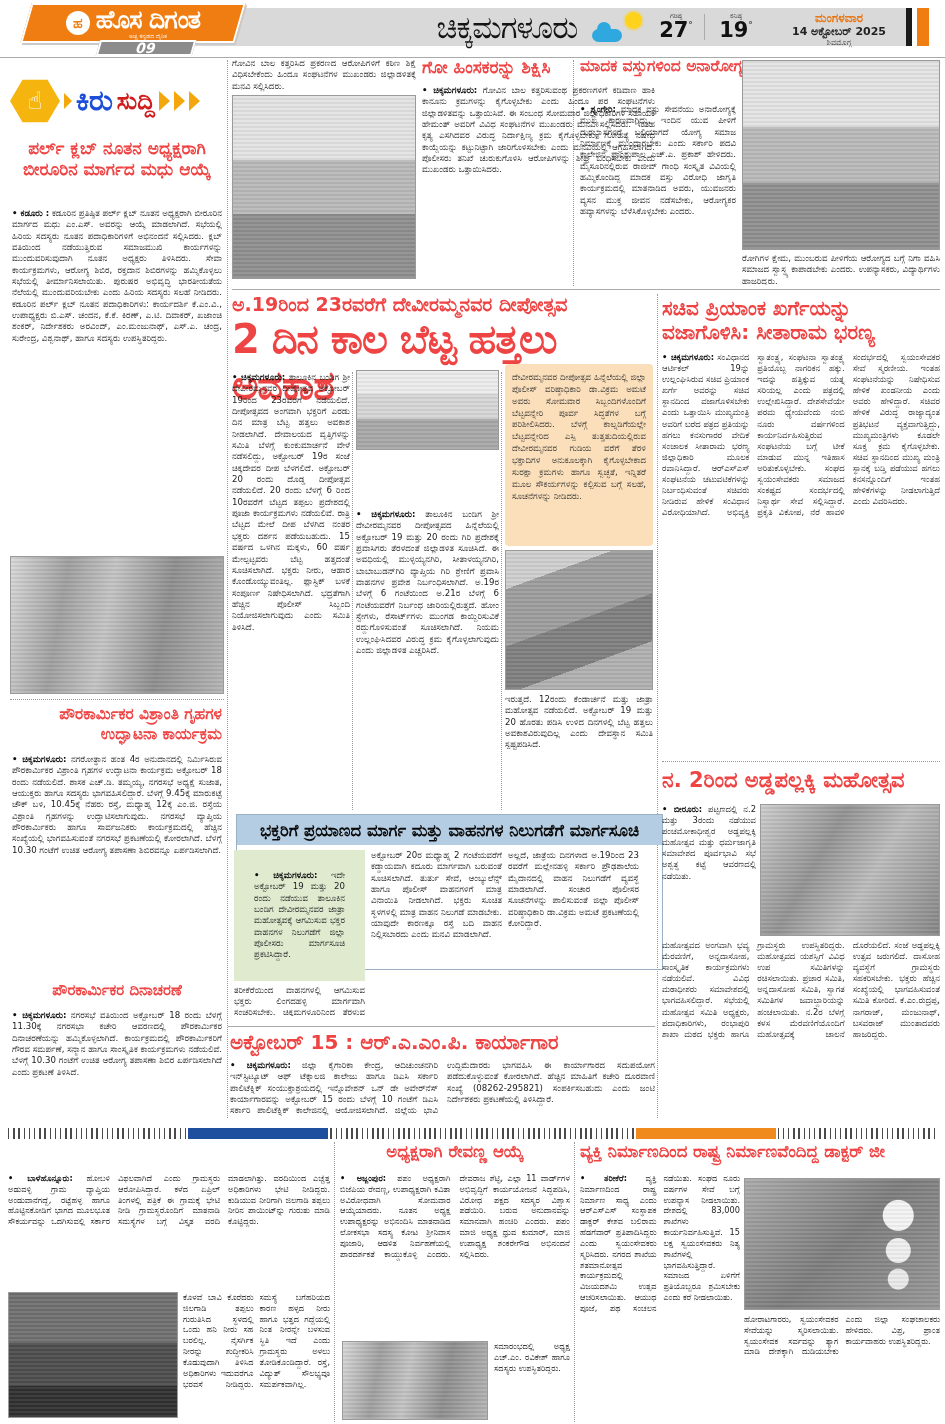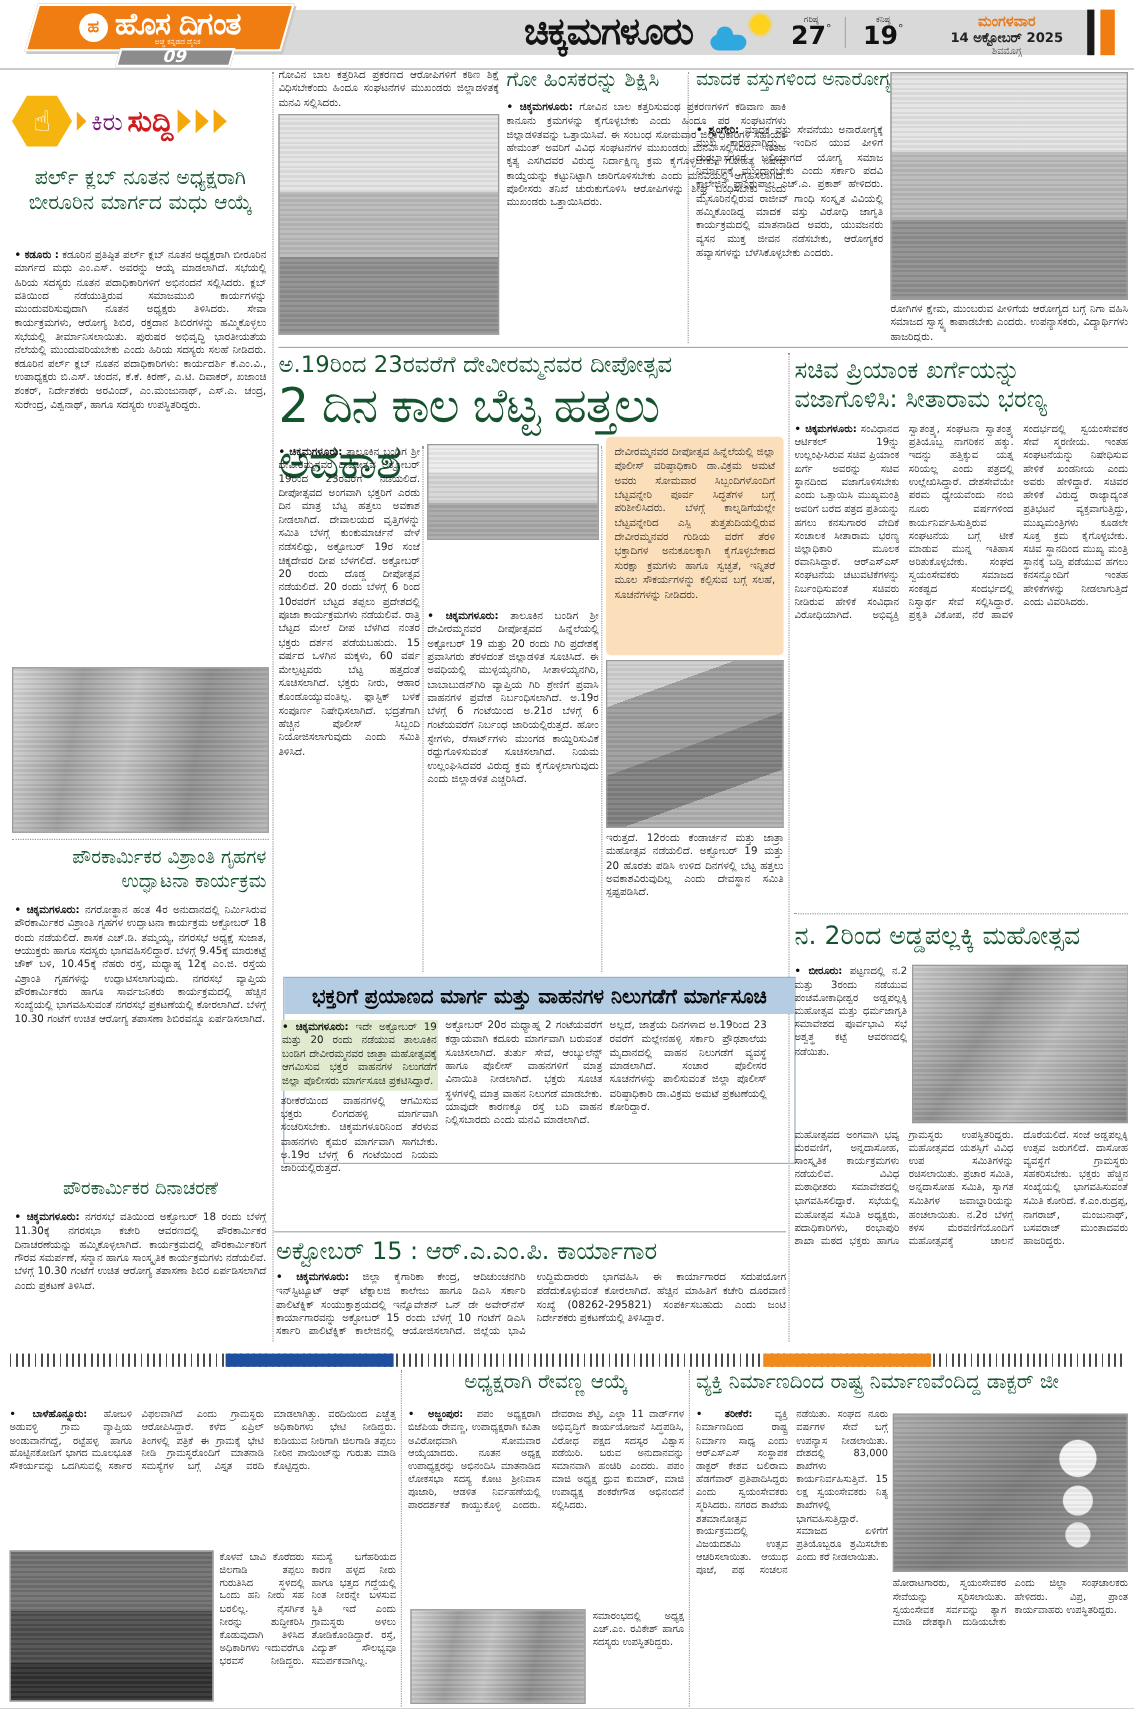--- a/index.html
+++ b/index.html
@@ -1,55 +1,55 @@
 <!DOCTYPE html>
 <html><head>
 <meta charset="utf-8">
 <style>
 *{margin:0;padding:0;box-sizing:border-box}
 html,body{background:#888}
 .page{position:relative;width:945px;height:1424px;margin:0 auto;background:#fff;overflow:hidden;
   font-family:"DejaVu Sans",sans-serif;color:#1c1c1c}
 .abs{position:absolute}
-.h{font-weight:normal;color:#14532d;line-height:1.15}
+.h{font-weight:bold;color:#ef4444;line-height:1.15}
 .body-txt{font-size:8.6px;line-height:1.32;text-align:justify;color:#222;overflow:hidden}
 .dl{font-weight:bold;color:#111}
 .dl::before{content:"• "}
 .vdot{border-left:1px dotted #9a9a9a}
 .hrule{border-top:1px solid #aaa}
 .hdot{border-top:1px dotted #9a9a9a}
 .cols2{column-count:2;column-gap:9px}
 .cols3{column-count:3;column-gap:8px}
 
 .banner{background:#d9d9d9;clip-path:polygon(16px 0,100% 0,100% 100%,0 100%)}
 .logo-wrap{transform:skewX(-16deg);background:#f07d12;border:2px solid #fff;box-shadow:2px 2px 0 #c9c9c9}
 .logo-inner{transform:skewX(16deg);display:flex;align-items:center;justify-content:center;height:100%;gap:6px}
 .logo-circle{width:24px;height:24px;border-radius:50%;background:#fff;color:#f07d12;font-weight:bold;
   display:flex;align-items:center;justify-content:center;font-size:14px}
 .logo-name{color:#fff;font-weight:bold;font-size:25px;letter-spacing:-1px;line-height:1}
 .logo-tag{color:#fff;font-size:6px;text-align:center}
 .pagenum{transform:skewX(-16deg);background:#8c8c8c;border:2px solid #fff;color:#fff;font-weight:bold;
   font-size:14px;display:flex;align-items:center;justify-content:center}
-.city{font-size:31px;font-weight:bold;color:#141414;letter-spacing:-1px}
+.city{font-size:31px;font-weight:normal;color:#141414;letter-spacing:-1px}
 .wlabel{font-size:7px;color:#333}
 .wval{font-size:21px;font-weight:bold;color:#111;line-height:1}
 .deg{font-size:9px;vertical-align:top}
 .day{color:#e87817;font-weight:bold;font-size:12px;text-align:center}
 .date{font-size:11px;font-weight:bold;color:#222;text-align:center}
 .edition{font-size:8px;color:#444;text-align:center}
 .sun{width:17px;height:17px;border-radius:50%;background:#ffd21e;position:absolute;right:2px;top:0;
   box-shadow:0 0 0 2px rgba(255,210,30,.35)}
 .cloud{position:absolute;left:0;bottom:2px;width:30px;height:13px;background:#2fa8e0;border-radius:8px}
 .cloud::before{content:"";position:absolute;left:5px;top:-7px;width:14px;height:14px;border-radius:50%;background:#2fa8e0}
 
 .hex{width:50px;height:46px;background:#f6b40e;clip-path:polygon(25% 4%,75% 4%,100% 50%,75% 96%,25% 96%,0 50%);
   display:flex;align-items:center;justify-content:center;color:#fff;font-size:24px}
 .chev{width:0;height:0;border-left:11px solid #f3a70c;border-top:10px solid transparent;border-bottom:10px solid transparent}
 .chev.small{border-left-width:8px;border-top-width:8px;border-bottom-width:8px}
-.brand-black{font-size:20px;font-weight:normal;color:#701a75}
+.brand-black{font-size:28px;font-weight:bold;color:#1d4ed8}
 .brand-red{font-size:24px;font-weight:bold;color:#d01c1c}
 
 .ph{border:1px solid #9a9a9a;background-color:#bdbdbd}
 .ph::after{content:"";position:absolute;inset:0;
   background:repeating-linear-gradient(0deg,rgba(255,255,255,.07) 0 2px,rgba(0,0,0,.05) 2px 4px)}
 .ph-group{background-image:linear-gradient(100deg,#d8d8d8,#9f9f9f 25%,#c4c4c4 45%,#8e8e8e 70%,#b5b5b5)}
 .ph-bldg{background-image:linear-gradient(180deg,#e3e3e3 0 35%,#b9b9b9 35% 65%,#8f8f8f 65%)}
 .ph-temple{background-image:linear-gradient(180deg,#ececec 0 30%,#d6d6d6 30% 62%,#a8a8a8 62%)}
 .ph-trek{background-image:linear-gradient(160deg,#cfcfcf 0 20%,#9d9d9d 20% 50%,#7f7f7f 50% 75%,#b0b0b0 75%)}
 .ph-dark{background-image:linear-gradient(180deg,#707070 0 40%,#4d4d4d 40% 75%,#303030 75%)}
@@ -57,21 +57,21 @@
 .ph-circles{background-image:
   radial-gradient(circle at 79% 28%,#f4f4f4 0 15px,transparent 16px),
   radial-gradient(circle at 79% 55%,#efefef 0 12px,transparent 13px),
   radial-gradient(circle at 79% 77%,#eaeaea 0 10px,transparent 11px),
   linear-gradient(135deg,#ababab,#7d7d7d 50%,#989898)}
 
 .tanbox{background:#fbdfba;border-radius:4px;padding:8px 7px;font-size:8.6px;line-height:1.38;text-align:justify;color:#333}
 .guide{border:1px solid #9ab0c4}
 .guide-head{background:#b5cde3;display:flex;align-items:center;justify-content:center;
   font-weight:bold;font-size:16.5px;color:#0a0a0a}
-.greenbox{background:#dfeacf;padding:1px;margin-bottom:4px}
+.greenbox{background:#dfeacf;padding:20px;margin-bottom:4px}
 
 .barcode{background:repeating-linear-gradient(90deg,#4a4a4a 0 1.5px,transparent 1.5px 5.2px)}
 .bar-blue{background:#1d4f9e}
 .bar-orange{background:#f08a1d}
 </style>
 </head>
 <body>
 
 <div class="page">
 

